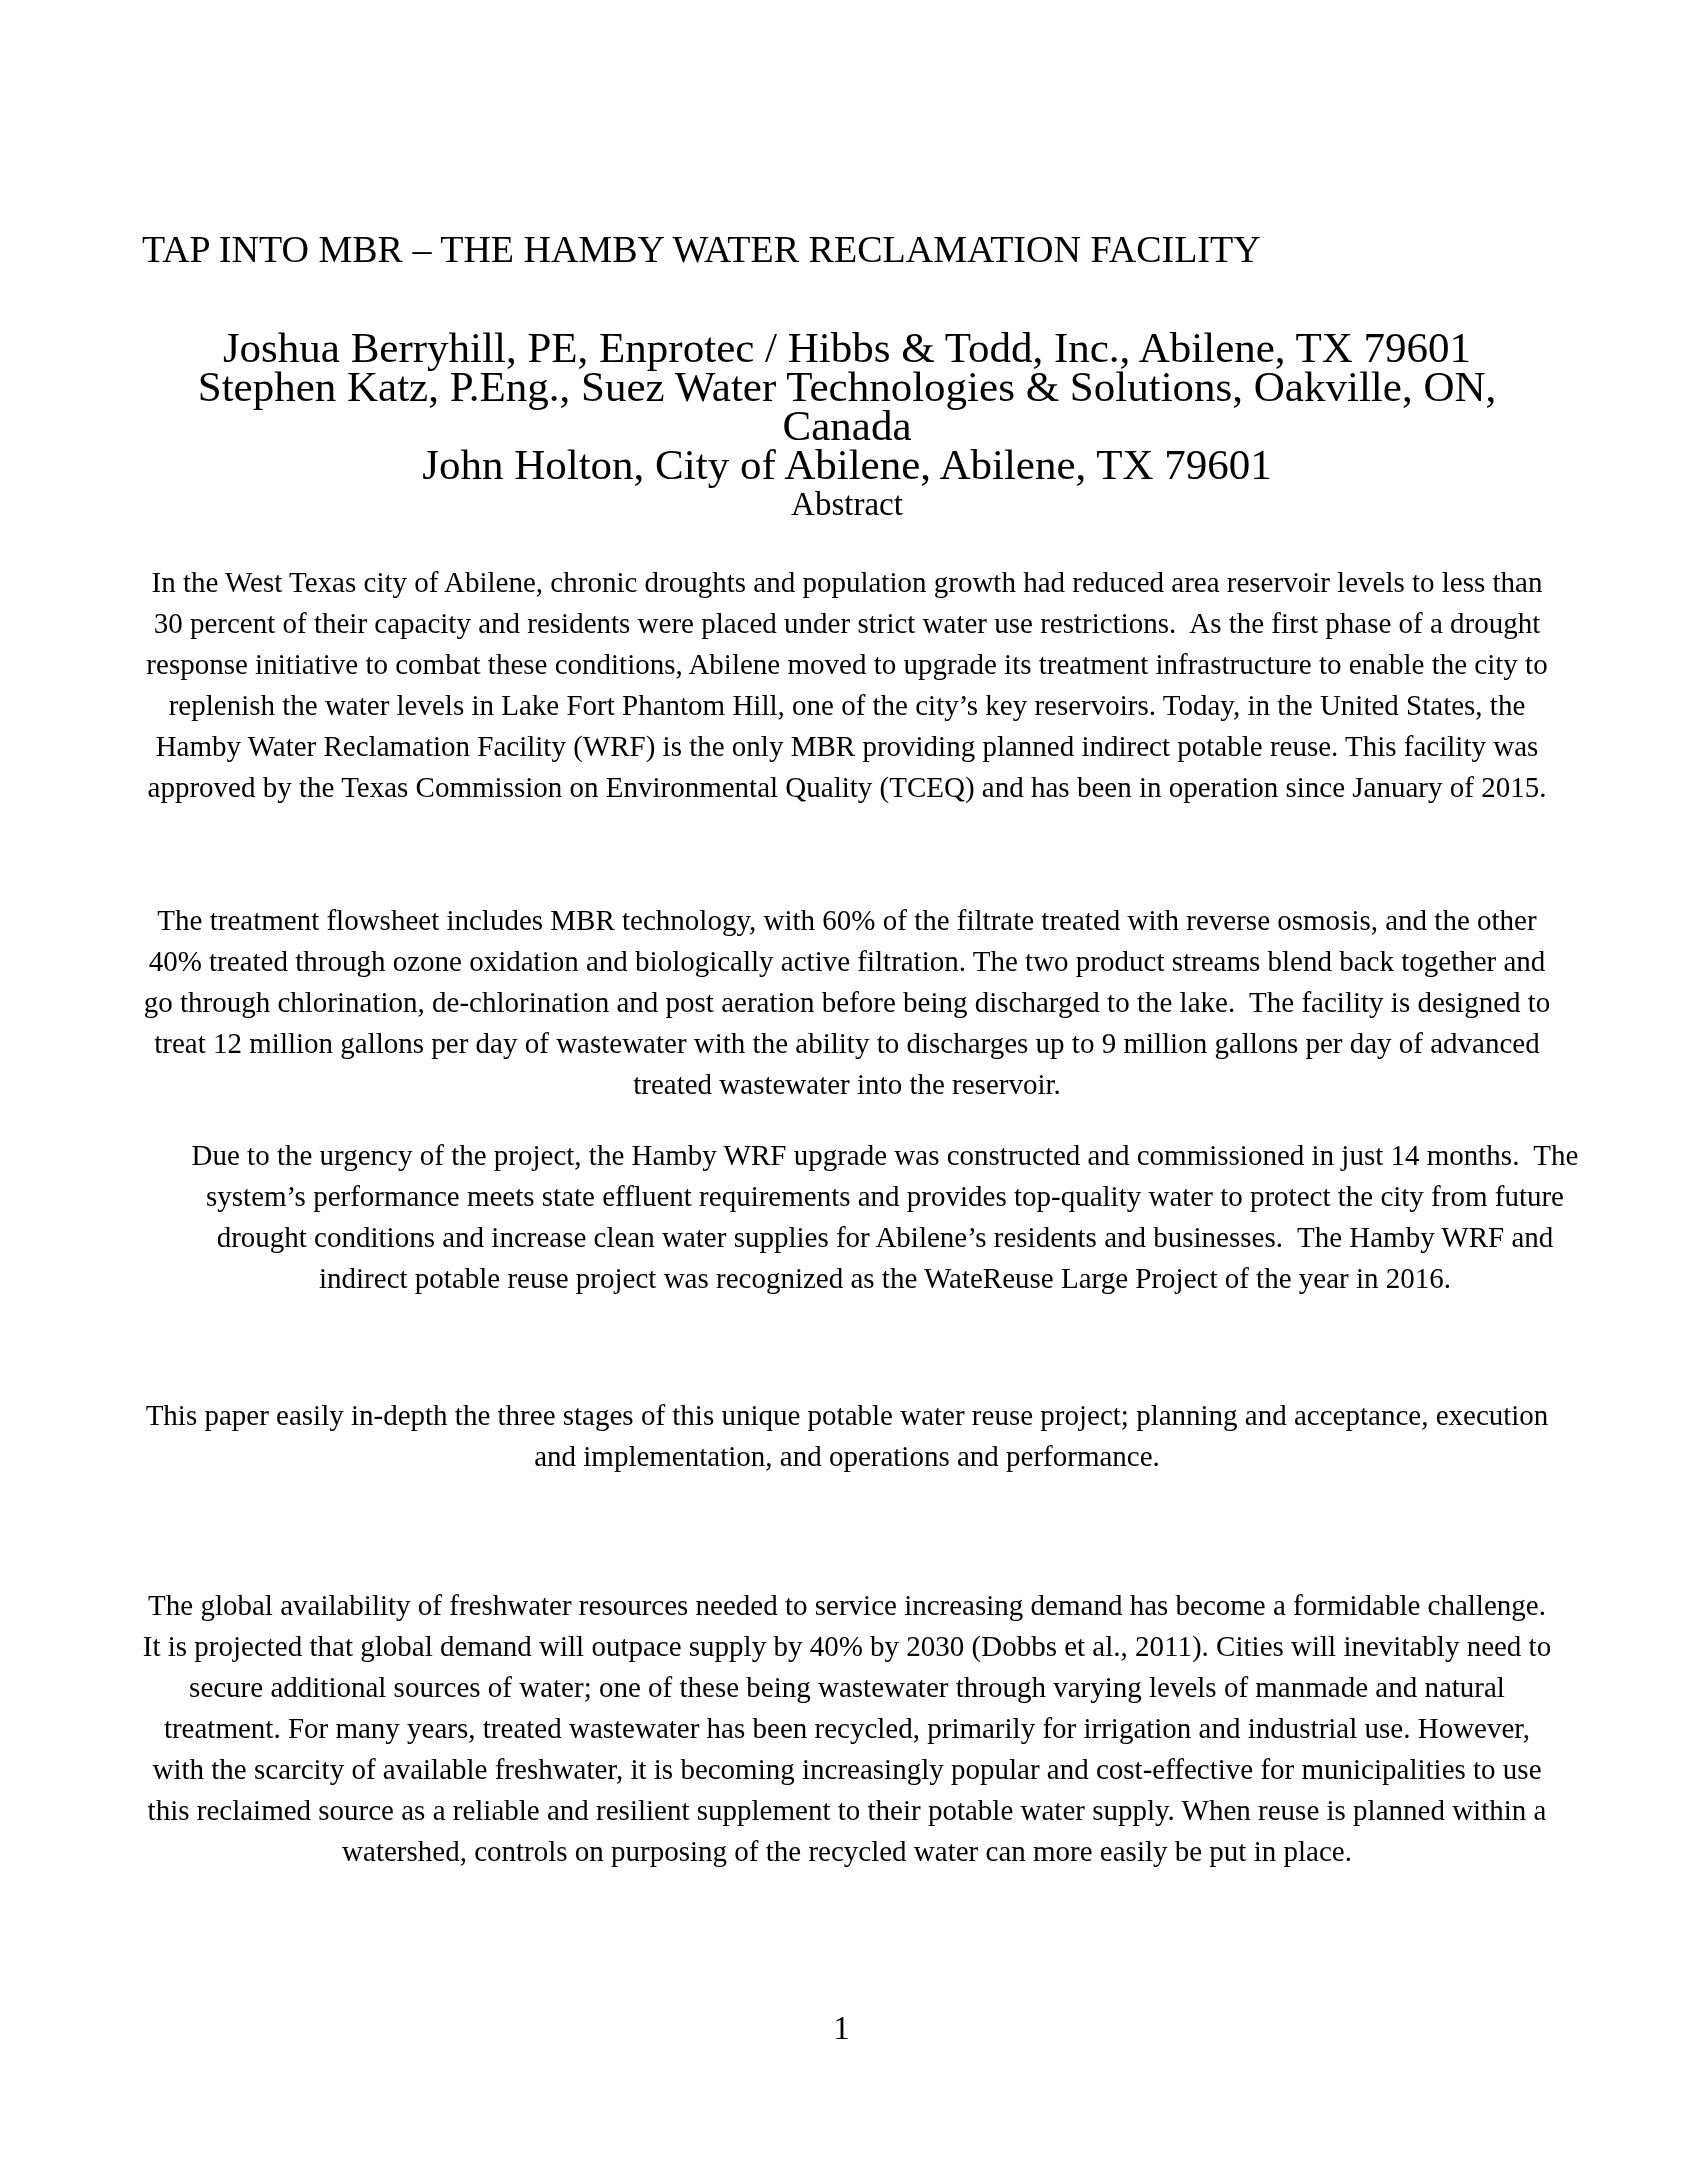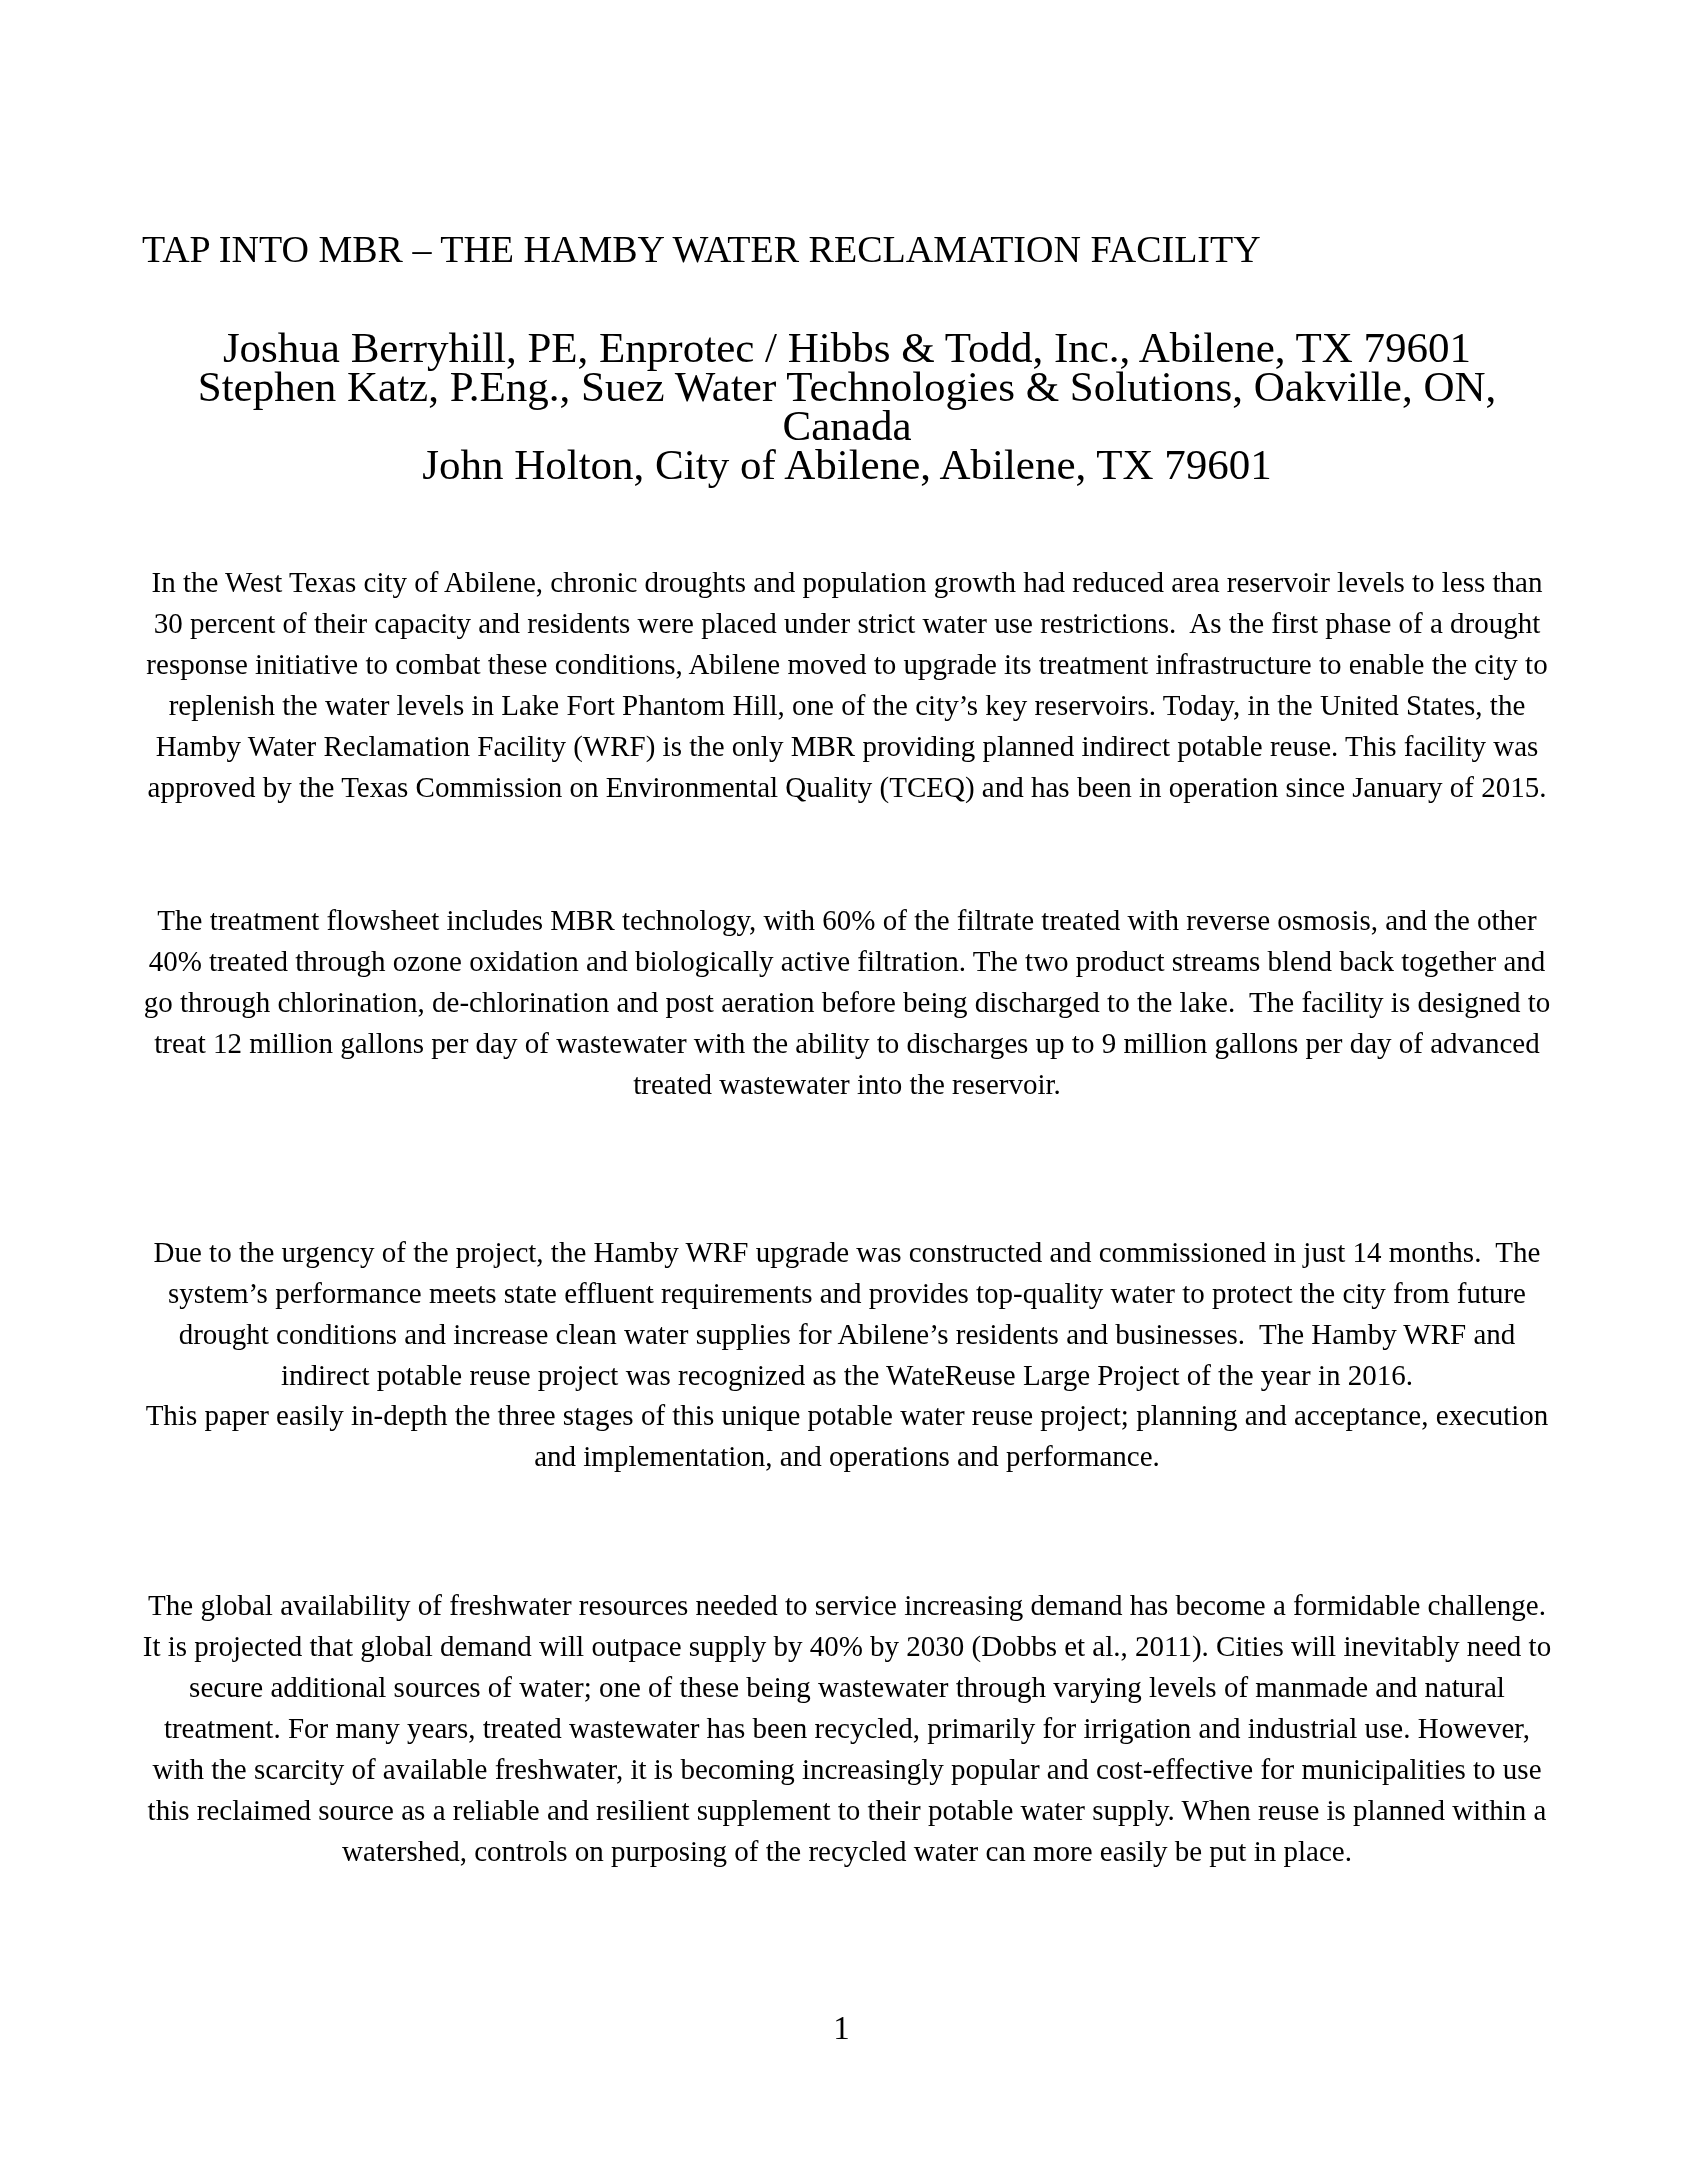--- a/index.html
+++ b/index.html
@@ -44,21 +44,21 @@
   .heading-introduction { top: 1504px; }
   .para {
     font-size: 29px;
     line-height: 41px;
     text-align: center;
     margin: 0;
     white-space: pre-wrap;
   }
   .para-1 { top: 562px; }
   .para-2 { top: 900px; }
-  .para-3 { top: 1232px; }
+  .para-3 { top: 1135px; margin-left: 38px; }
   .para-4 { top: 1395px; }
   .para-intro { top: 1585px; }
   .page-number {
     position: absolute;
     left: 0;
     top: 2008px;
     width: 1683px;
     text-align: center;
     font-size: 33px;
     line-height: 41px;
@@ -72,20 +72,21 @@
   <h1 class="block title-block">
     <span>TAP INTO MBR – THE HAMBY WATER RECLAMATION FACILITY</span><br>
   </h1>
 
   <div class="block authors-block">
     <div>Joshua Berryhill, PE, Enprotec / Hibbs &amp; Todd, Inc., Abilene, TX 79601</div>
     <div>Stephen Katz, P.Eng., Suez Water Technologies &amp; Solutions, Oakville, ON, Canada</div>
     <div>John Holton, City of Abilene, Abilene, TX 79601</div>
   </div>
 
+  <h2 class="block section-heading heading-abstract">Abstract</h2>
 
   <p class="block para para-1">In the West Texas city of Abilene, chronic droughts and population growth had reduced area reservoir levels to less than 30 percent of their capacity and residents were placed under strict water use restrictions.  As the first phase of a drought response initiative to combat these conditions, Abilene moved to upgrade its treatment infrastructure to enable the city to replenish the water levels in Lake Fort Phantom Hill, one of the city’s key reservoirs. Today, in the United States, the Hamby Water Reclamation Facility (WRF) is the only MBR providing planned indirect potable reuse. This facility was approved by the Texas Commission on Environmental Quality (TCEQ) and has been in operation since January of 2015.</p>
 
   <p class="block para para-2">The treatment flowsheet includes MBR technology, with 60% of the filtrate treated with reverse osmosis, and the other 40% treated through ozone oxidation and biologically active filtration. The two product streams blend back together and go through chlorination, de-chlorination and post aeration before being discharged to the lake.  The facility is designed to treat 12 million gallons per day of wastewater with the ability to discharges up to 9 million gallons per day of advanced treated wastewater into the reservoir.</p>
 
   <p class="block para para-3">Due to the urgency of the project, the Hamby WRF upgrade was constructed and commissioned in just 14 months.  The system’s performance meets state effluent requirements and provides top-quality water to protect the city from future drought conditions and increase clean water supplies for Abilene’s residents and businesses.  The Hamby WRF and indirect potable reuse project was recognized as the WateReuse Large Project of the year in 2016.</p>
 
   <p class="block para para-4">This paper easily in-depth the three stages of this unique potable water reuse project; planning and acceptance, execution and implementation, and operations and performance.</p>
 
 

